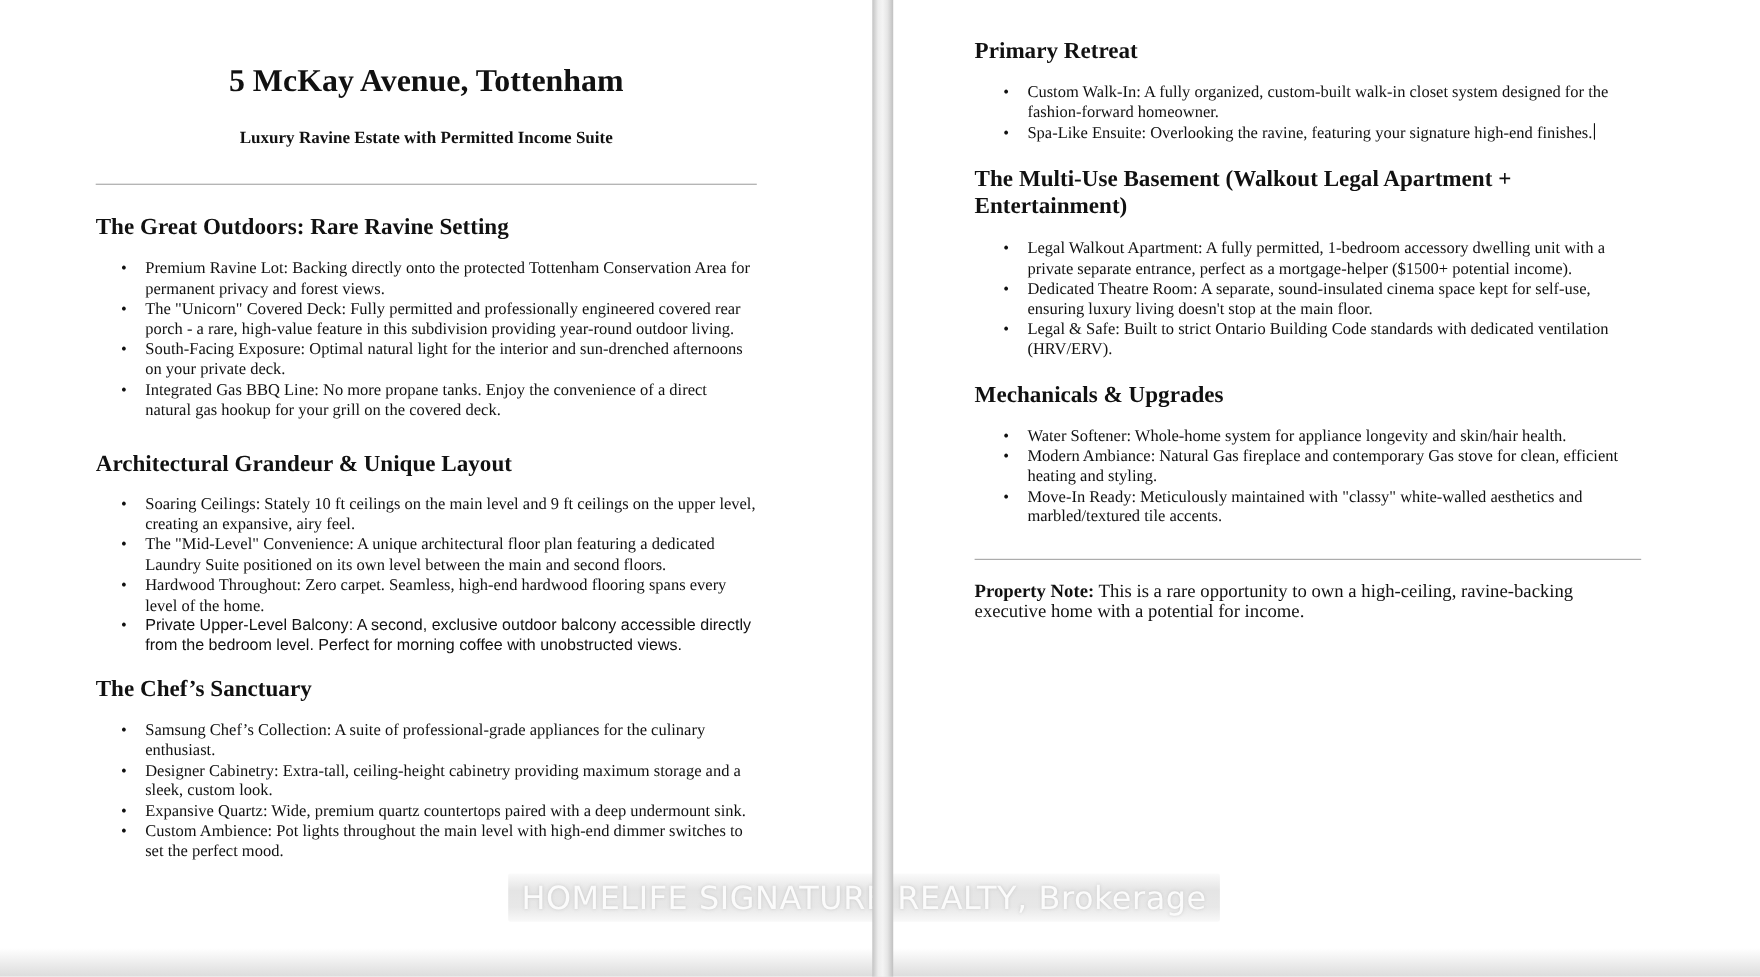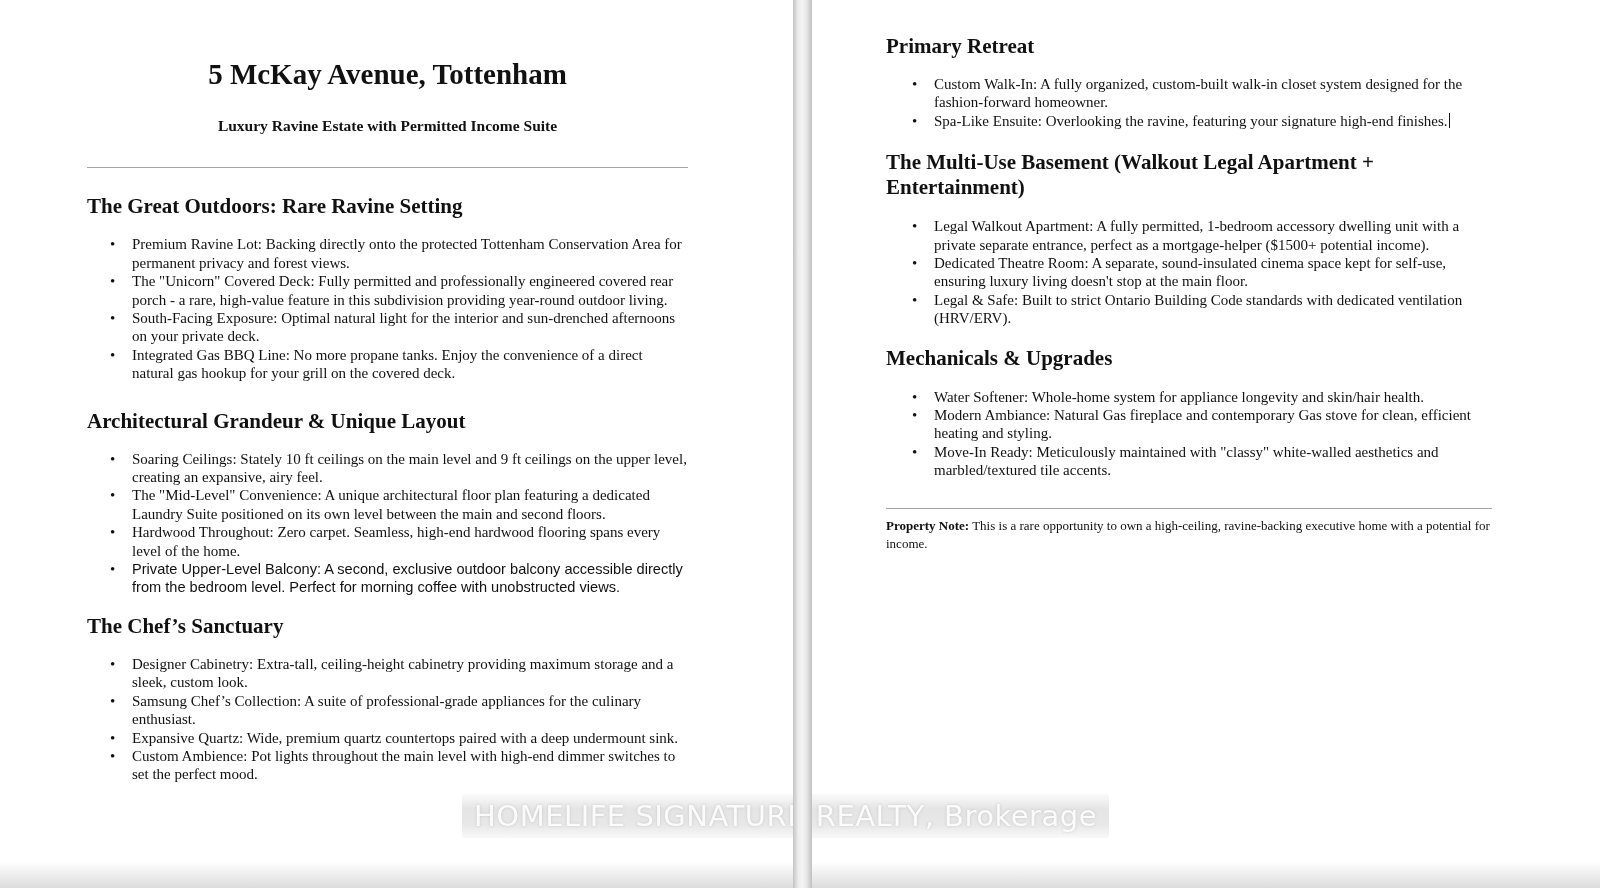--- a/index.html
+++ b/index.html
@@ -37,21 +37,21 @@
     list-style:none;margin:16px 0 0 0;padding:0 0 0 45px;
     font-size:15px;line-height:18.4px;
   }
   .page-right ul{padding-left:48px;}
   li{position:relative;margin:0;}
   li::before{
     content:"\2022";position:absolute;left:-22px;top:0;
     font-size:15px;color:#111;
   }
   li .sans{font-family:"Liberation Sans",sans-serif;font-size:14.6px;}
-  .note{font-size:13px;line-height:18.6px;margin:8px 0 0 0;}
+  .note{font-size:17px;line-height:18.6px;margin:20px 0 0 0;}
   .note b{font-weight:bold;}
   .caret{
     display:inline-block;width:1.5px;height:15px;background:#111;
     vertical-align:-2px;margin-left:1px;
   }
   .watermark{
     position:absolute;left:462px;top:794px;z-index:5;height:40px;
     padding:2px 12px;display:flex;align-items:center;
     background:linear-gradient(180deg,rgba(225,225,225,0.15),rgba(222,222,222,0.80) 35%,rgba(226,226,226,0.80) 70%,rgba(230,230,230,0.25));
     border-radius:2px;
@@ -86,22 +86,22 @@
     <h2 class="mt15">Architectural Grandeur &amp; Unique Layout</h2>
     <ul>
       <li><span>Soaring Ceilings: Stately 10 ft ceilings on the main level and 9 ft ceilings on the upper level, creating an expansive, airy feel.</span></li>
       <li><span>The "Mid-Level" Convenience: A unique architectural floor plan featuring a dedicated Laundry Suite positioned on its own level between the main and second floors.</span></li>
       <li><span>Hardwood Throughout: Zero carpet. Seamless, high-end hardwood flooring spans every level of the home.</span></li>
       <li><span class="sans">Private Upper-Level Balcony: A second, exclusive outdoor balcony accessible directly from the bedroom level. Perfect for morning coffee with unobstructed views.</span></li>
     </ul>
 
     <h2 class="mt17">The Chef’s Sanctuary</h2>
     <ul>
+      <li><span>Samsung Chef’s Collection: A suite of professional-grade appliances for the culinary enthusiast.</span></li>
       <li><span>Designer Cabinetry: Extra-tall, ceiling-height cabinetry providing maximum storage and a sleek, custom look.</span></li>
-      <li><span>Samsung Chef’s Collection: A suite of professional-grade appliances for the culinary enthusiast.</span></li>
       <li><span>Expansive Quartz: Wide, premium quartz countertops paired with a deep undermount sink.</span></li>
       <li><span>Custom Ambience: Pot lights throughout the main level with high-end dimmer switches to set the perfect mood.</span></li>
     </ul>
   </div>
 </div>
 
 <div class="gutter"></div>
 
 <div class="page page-right">
   <div class="col-right">

